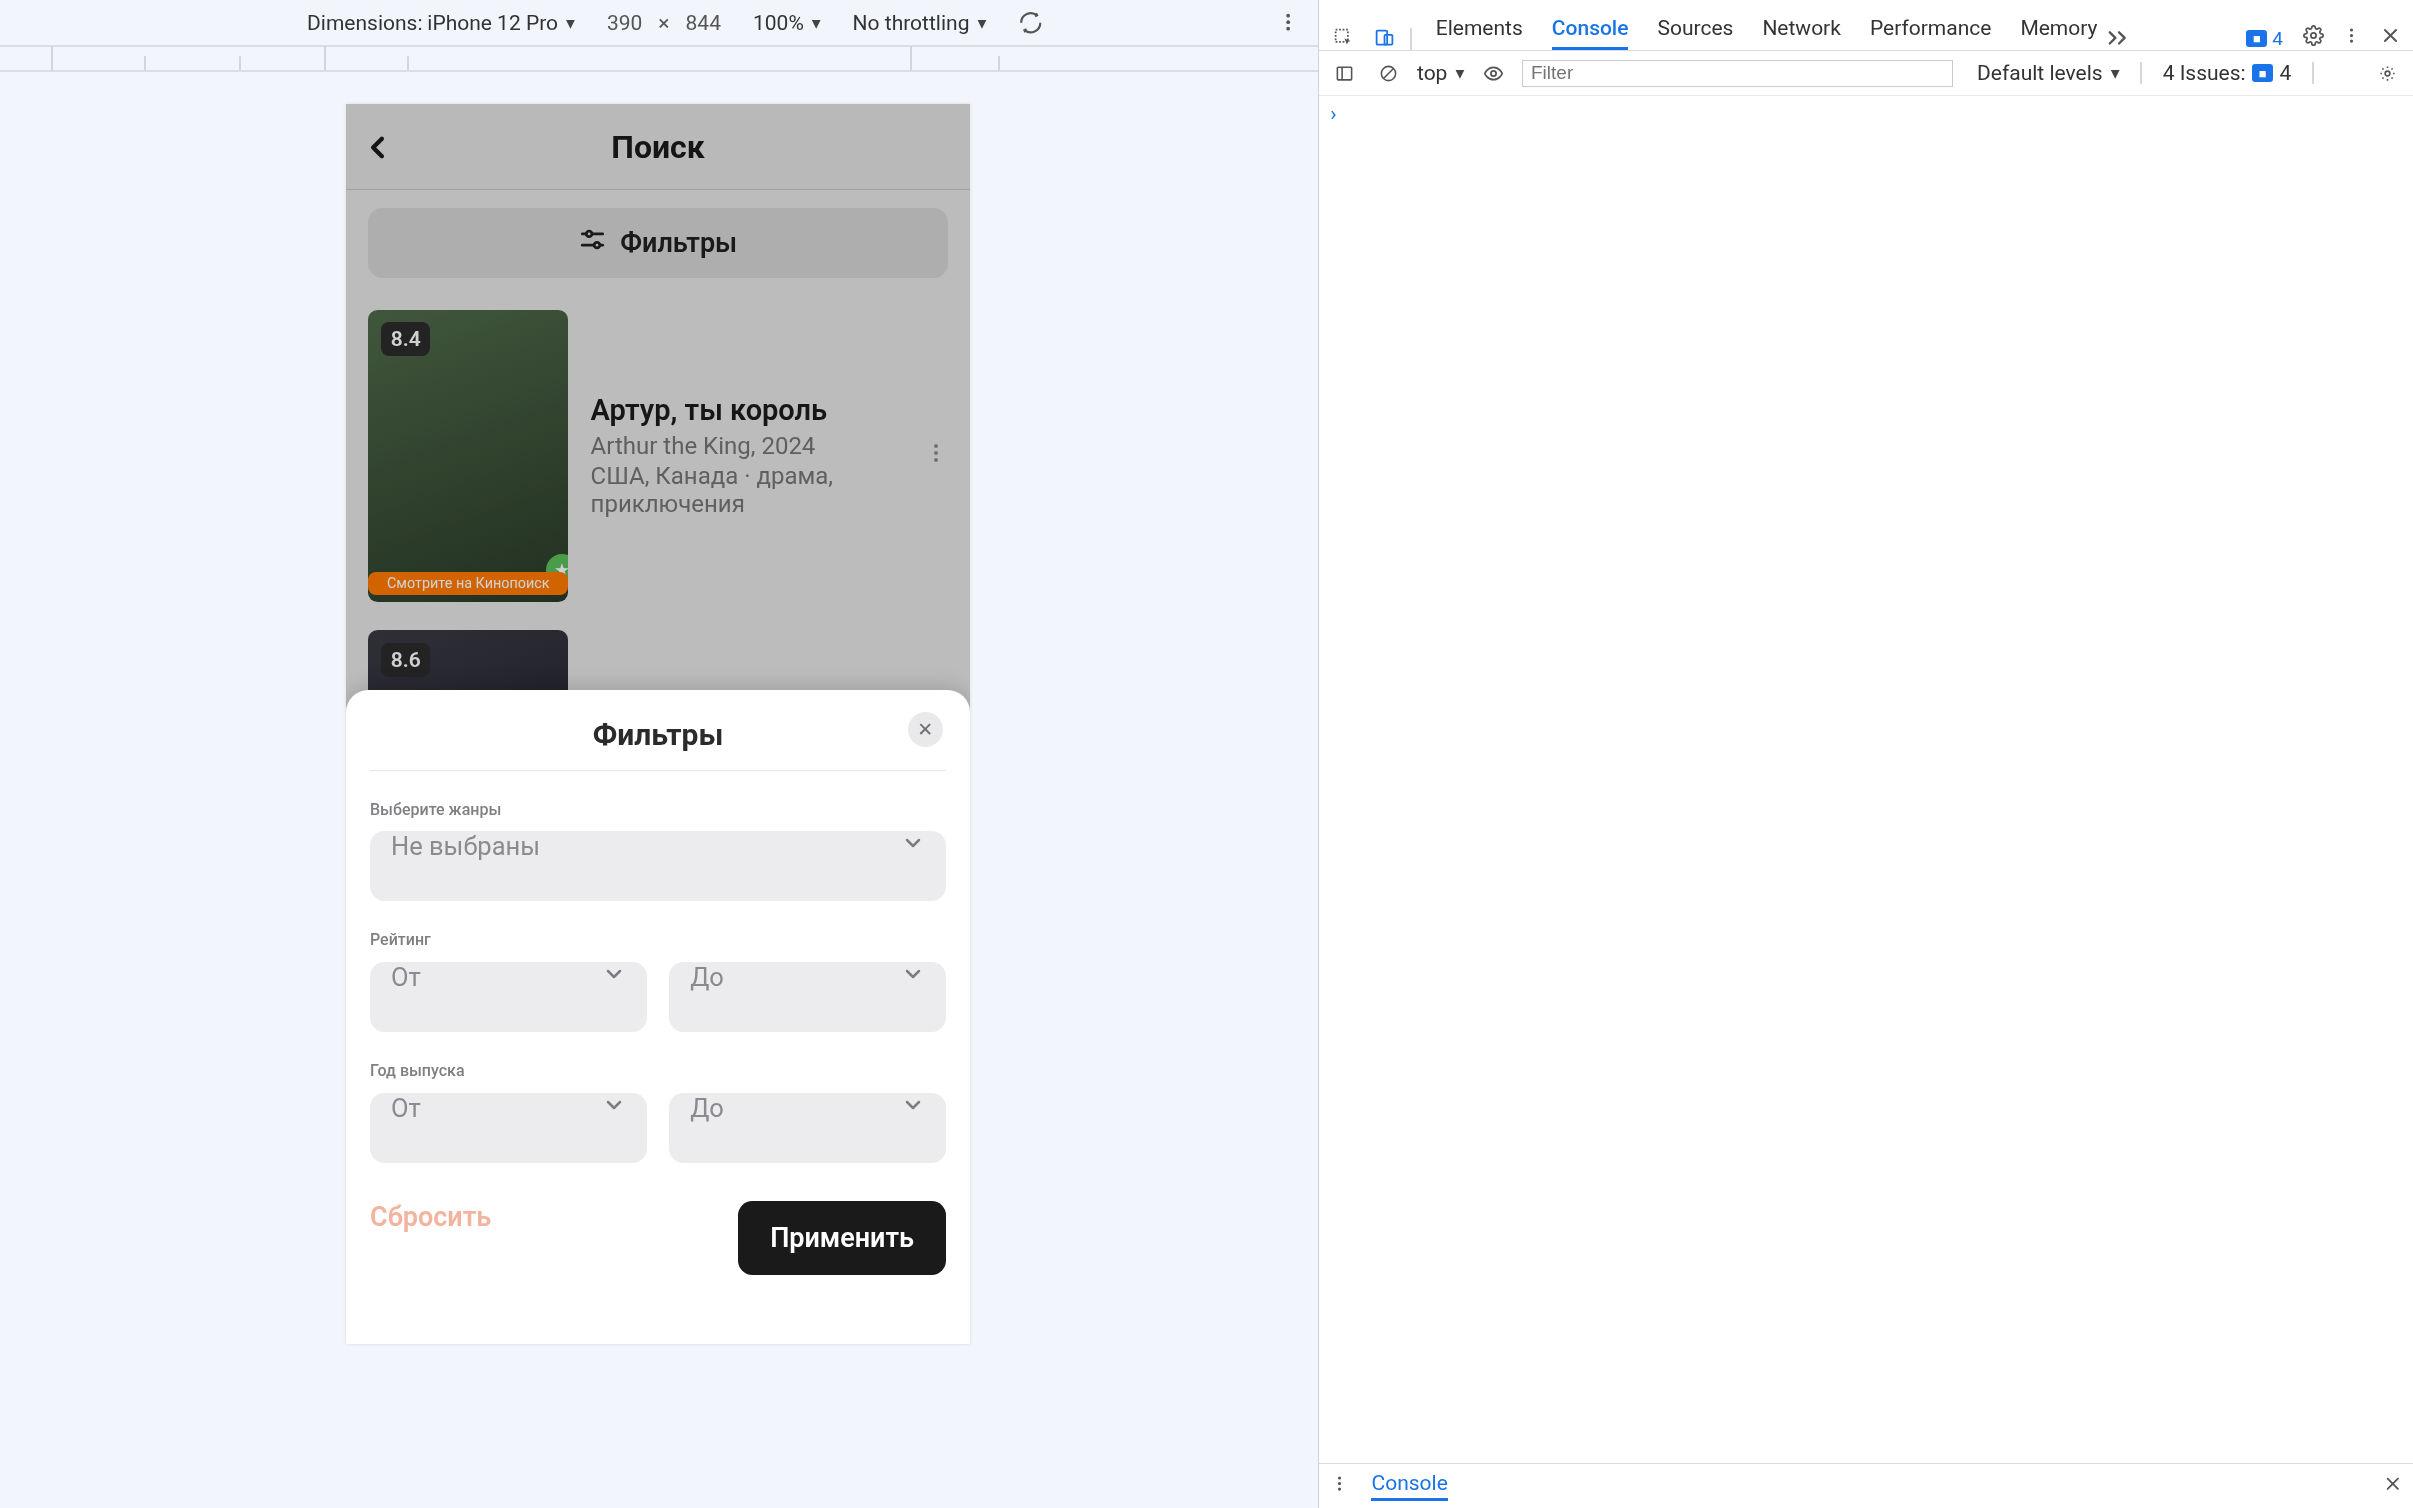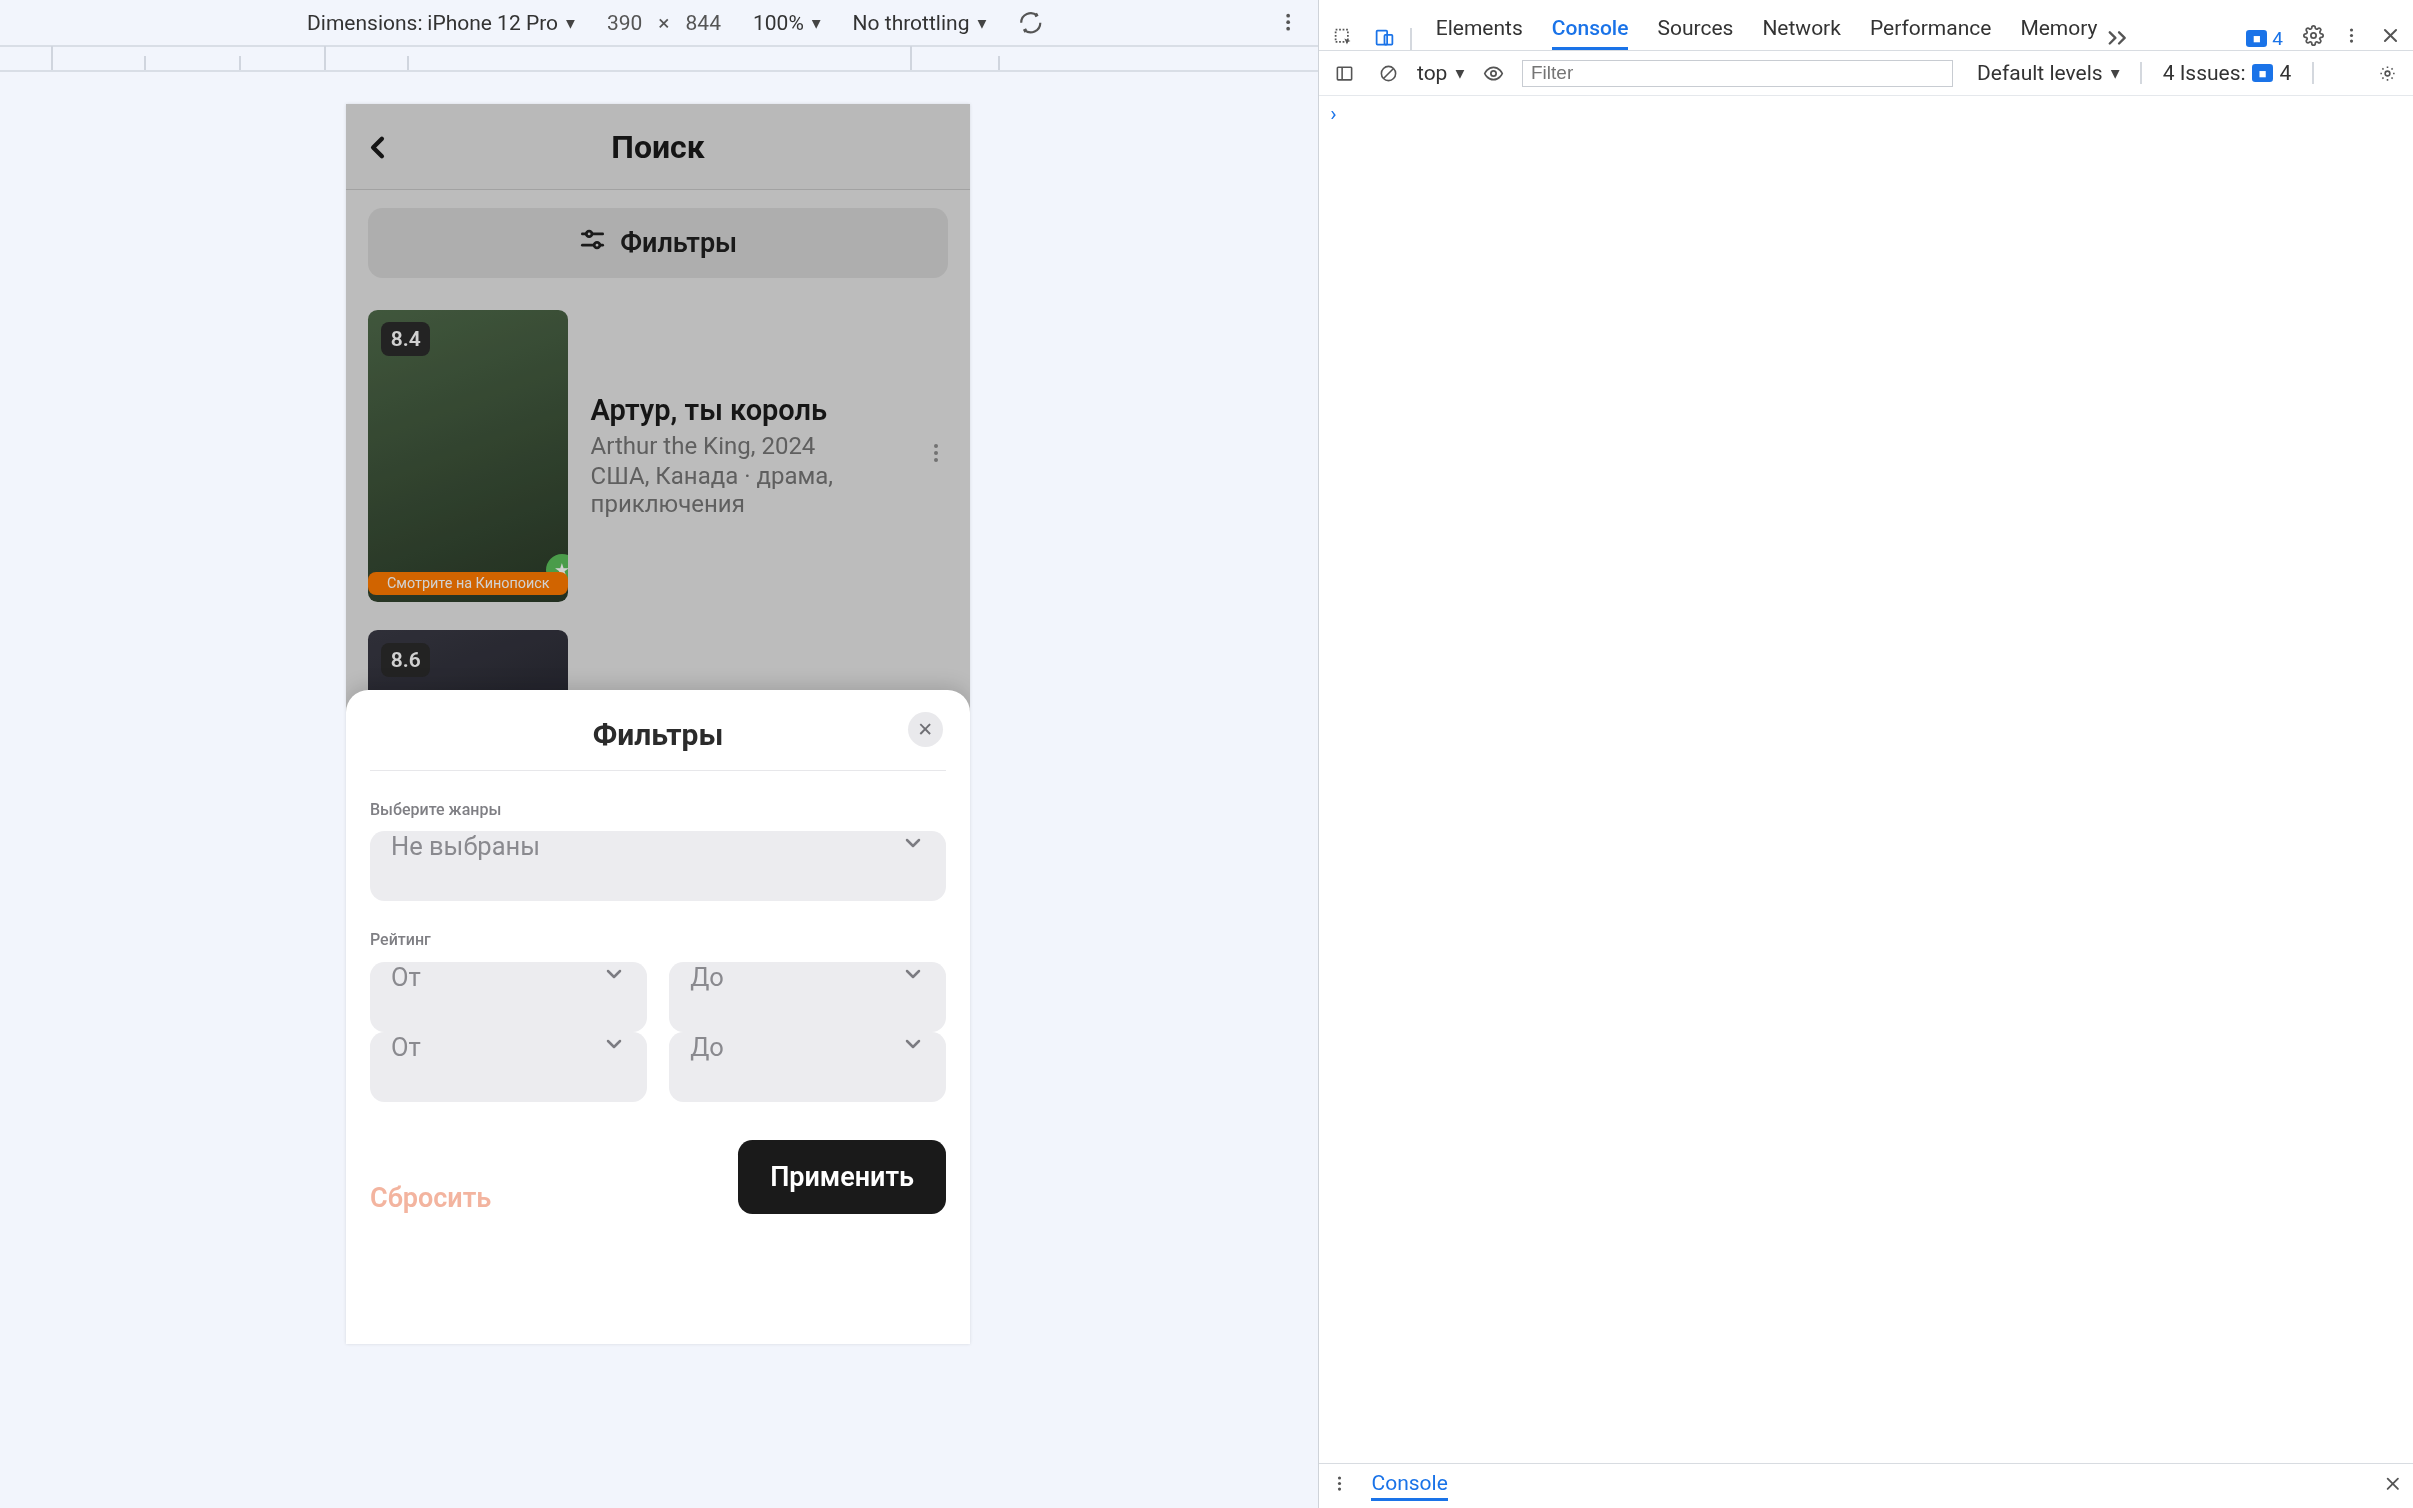--- a/index.html
+++ b/index.html
@@ -184,21 +184,21 @@
       align-items:flex-start;
       justify-content:space-between;
       padding:0 21px;
       font-size:25.5px;
       color:#8a8a8f;
     }
     .select-pair{display:flex; gap:22.3px;}
     .select-pair .select{flex:1;}
     .chevron-down{color:#7c7c82;}
     .sheet-actions{
-      display:flex; justify-content:space-between; align-items:flex-end;
+      display:flex; justify-content:space-between; align-items:flex-start;
       margin-top:38px;
     }
     .reset-btn{
       font-size:27px; font-weight:600; color:#f3b49f;
     }
     .apply-btn{
       background:#1a1a1a; color:#fff;
       font-size:27px; font-weight:600;
       padding:21px 32px;
       border-radius:14.4px;
@@ -439,20 +439,21 @@
         <div class="select">
           <span>До</span>
           <span class="chevron-down">
             <svg width="24" height="24" viewBox="0 0 24 24" fill="none" stroke="#7c7c82" stroke-width="2.5" stroke-linecap="round" stroke-linejoin="round">
                 <polyline points="6 9 12 15 18 9"></polyline>
               </svg>
           </span>
         </div>
       </div>
 
+      <div class="field-label">Год выпуска</div>
       <div class="select-pair">
         <div class="select">
           <span>От</span>
           <span class="chevron-down">
             <svg width="24" height="24" viewBox="0 0 24 24" fill="none" stroke="#7c7c82" stroke-width="2.5" stroke-linecap="round" stroke-linejoin="round">
                 <polyline points="6 9 12 15 18 9"></polyline>
               </svg>
           </span>
         </div>
         <div class="select">

